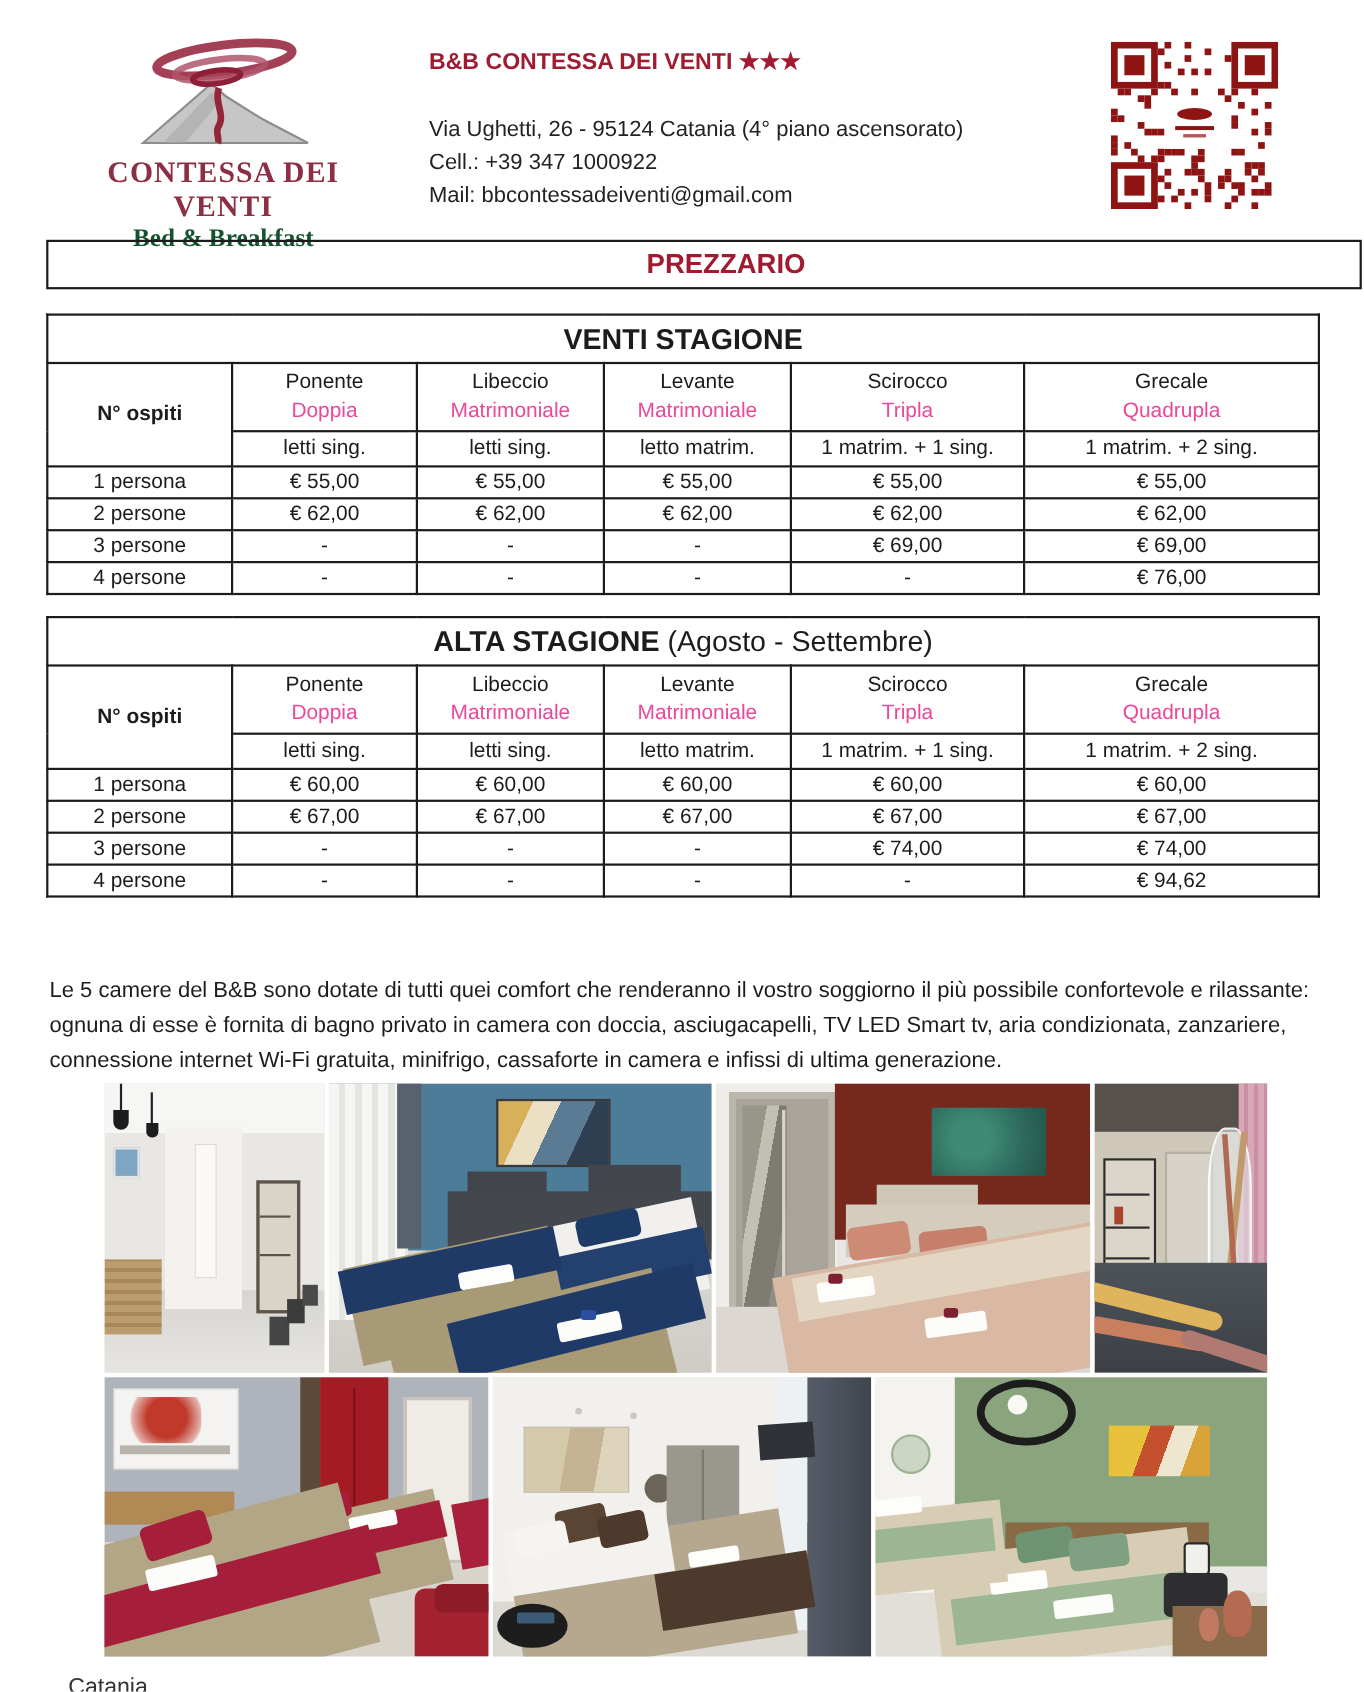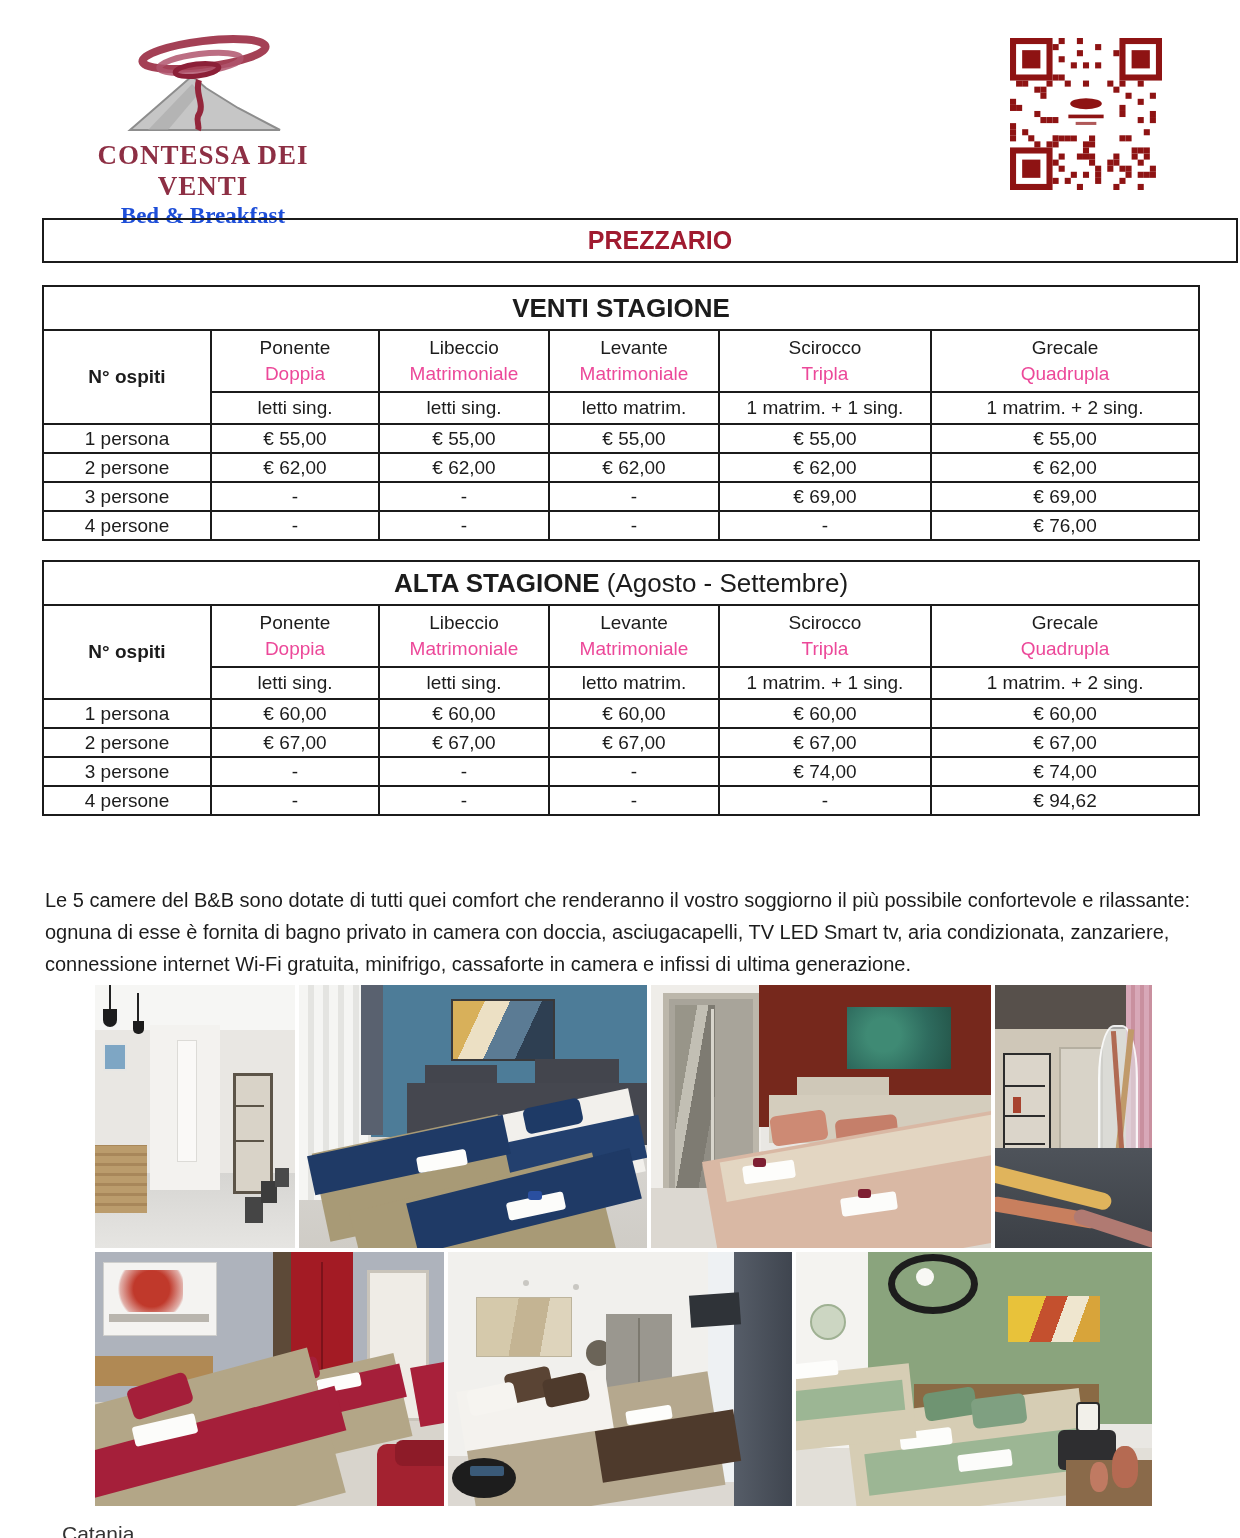--- a/index.html
+++ b/index.html
@@ -2,21 +2,21 @@
 <html><head>
 <meta charset="utf-8">
 <style>
   html,body{margin:0;padding:0;background:#fff;}
   .page{position:relative;width:1240px;height:1538px;background:#fff;overflow:hidden;
         font-family:"Liberation Sans",sans-serif;color:#1c1c1c;}
   
   .logo-block{position:absolute;left:58px;top:34px;width:290px;text-align:center;}
   .logo-name{font-family:"Liberation Serif",serif;font-weight:bold;font-size:27px;
              letter-spacing:1px;color:#8d2f44;margin-top:2px;}
-  .logo-sub{font-family:"Liberation Serif",serif;font-weight:bold;font-size:23px;color:#1d4ed8;margin-top:1px;}
+  .logo-sub{font-family:"Liberation Serif",serif;font-weight:bold;font-size:23px;color:#14532d;margin-top:1px;}
   .contact{position:absolute;left:390px;top:44px;width:560px;}
   .biz-name{font-size:21px;font-weight:bold;color:#A01B30;}
   .contact-lines{margin-top:34px;font-size:20px;line-height:30px;color:#222;}
   .qr{position:absolute;left:1010px;top:38px;width:152px;height:152px;}
   
   .bar{position:absolute;left:42px;top:218px;width:1152px;height:41px;border:2px solid #1b1b1b;
        text-align:center;line-height:41px;font-size:25px;font-weight:bold;color:#A01B30;padding-left:40px;}
   
   .tbl-wrap{position:absolute;left:42px;width:1156px;}
   #tbl1{top:285px;} #tbl2{top:560px;}
@@ -55,20 +55,28 @@
       <path d="M60,96 L104,50 L112,58 L80,96 Z" fill="#a9a9a9" opacity="0.6"></path>
       <path d="M111,46 C106,60 118,70 110,82 C108,88 112,92 110,96" stroke="#93263b" stroke-width="6" fill="none"></path>
       <ellipse cx="116" cy="20" rx="62" ry="13" fill="none" stroke="#9a2b42" stroke-width="8" transform="rotate(-7 116 20)" opacity="0.9"></ellipse>
       <ellipse cx="112" cy="29" rx="41" ry="9" fill="none" stroke="#b0556d" stroke-width="6" transform="rotate(-7 112 29)" opacity="0.85"></ellipse>
       <ellipse cx="109" cy="36" rx="22" ry="6" fill="none" stroke="#8c2038" stroke-width="5" transform="rotate(-7 109 36)"></ellipse>
     </svg>
     <div class="logo-name">CONTESSA DEI VENTI</div>
     <div class="logo-sub">Bed &amp; Breakfast</div>
   </div>
 
+  <div class="contact">
+    <div class="biz-name">B&amp;B CONTESSA DEI VENTI ★★★</div>
+    <div class="contact-lines">
+      <div>Via Ughetti, 26  -  95124 Catania (4° piano ascensorato)</div>
+      <div>Cell.: +39 347 1000922</div>
+      <div>Mail: bbcontessadeiventi@gmail.com</div>
+    </div>
+  </div>
 
   <div class="qr"><svg width="152" height="152" viewBox="0 0 150 150">
         <rect width="150" height="150" fill="#fff"></rect>
         <rect x="48" y="0" width="6" height="6" fill="#8E1313"></rect>
         <rect x="66" y="0" width="6" height="6" fill="#8E1313"></rect>
         <rect x="42" y="6" width="6" height="6" fill="#8E1313"></rect>
         <rect x="84" y="6" width="6" height="6" fill="#8E1313"></rect>
         <rect x="66" y="12" width="6" height="6" fill="#8E1313"></rect>
         <rect x="102" y="12" width="6" height="6" fill="#8E1313"></rect>
         <rect x="48" y="18" width="6" height="6" fill="#8E1313"></rect>

